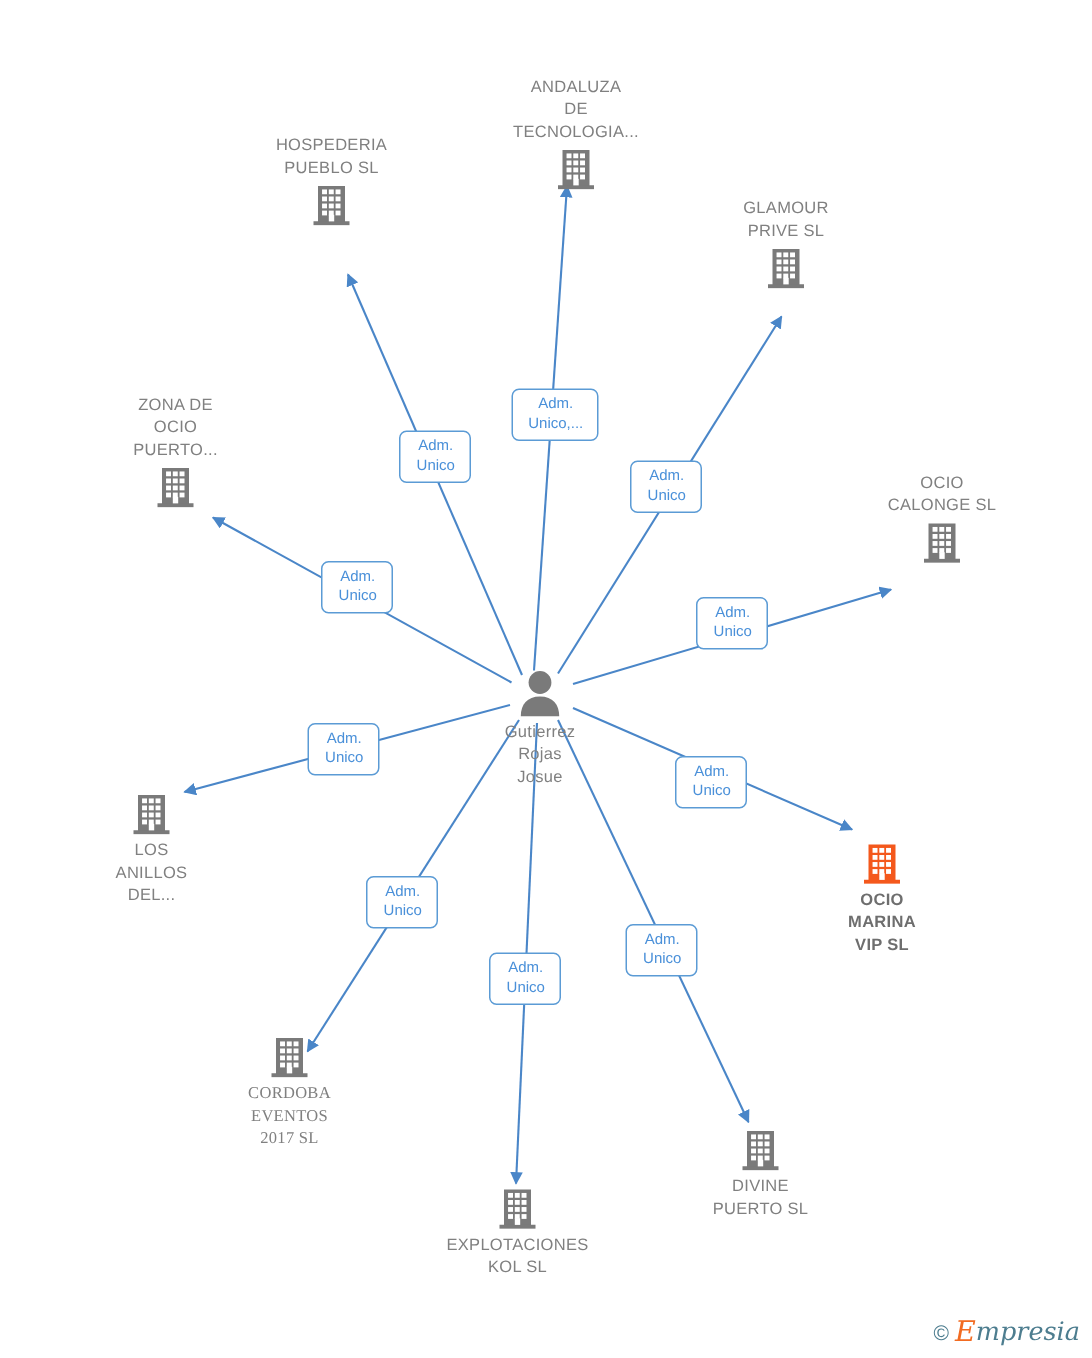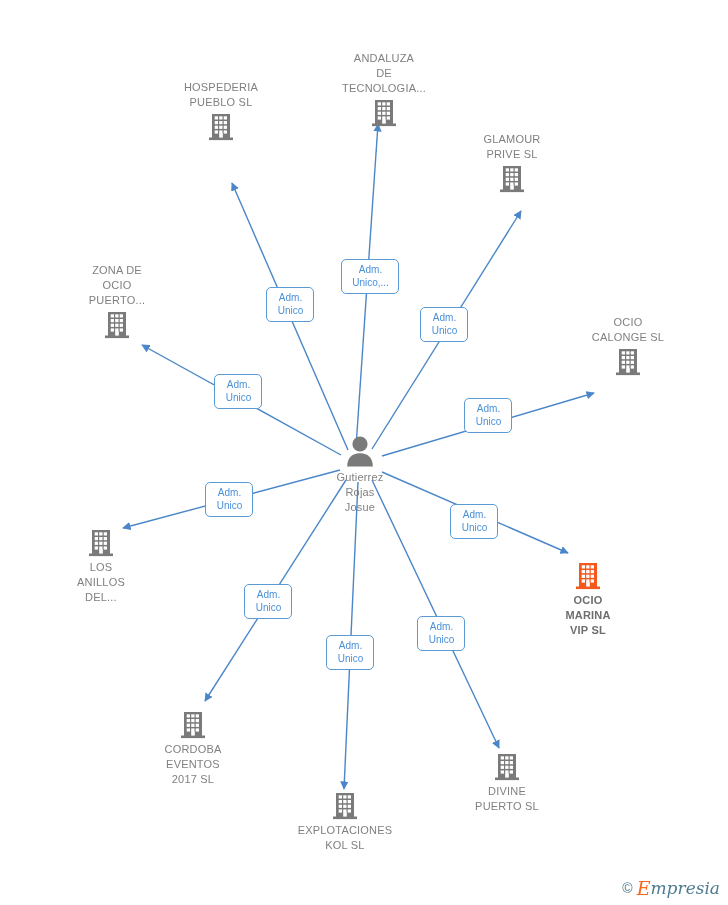--- a/index.html
+++ b/index.html
@@ -129,21 +129,21 @@
               <rect x="8.7" y="18.4" width="3.3" height="3.2" fill="#ffffff"></rect>
               <rect x="13.2" y="18.4" width="3.3" height="3.2" fill="#ffffff"></rect>
               <rect x="17.7" y="18.4" width="3.3" height="3.2" fill="#ffffff"></rect>
               <rect x="13.2" y="21.2" width="3.6" height="4.4" fill="#ffffff"></rect>
             </g>
           </svg></span>
         <span class="label">ANDALUZA
 DE
 TECNOLOGIA...</span>
       </div>
-      <div class="node labeltop" style="left: 221px; top: 80px;">
+      <div class="node labeltop" style="left: 221px; top: 90px;">
         <span class="icon"><svg width="30" height="30" viewBox="0 0 30 30">
             <g fill="#7a7a7a">
               <rect x="6" y="2" width="18" height="24"></rect>
               <rect x="3" y="25.5" width="24" height="2.6"></rect>
               <rect x="8.7" y="4.3" width="3.3" height="3.2" fill="#ffffff"></rect>
               <rect x="13.2" y="4.3" width="3.3" height="3.2" fill="#ffffff"></rect>
               <rect x="17.7" y="4.3" width="3.3" height="3.2" fill="#ffffff"></rect>
               <rect x="8.7" y="9" width="3.3" height="3.2" fill="#ffffff"></rect>
               <rect x="13.2" y="9" width="3.3" height="3.2" fill="#ffffff"></rect>
               <rect x="17.7" y="9" width="3.3" height="3.2" fill="#ffffff"></rect>
@@ -152,21 +152,21 @@
               <rect x="17.7" y="13.7" width="3.3" height="3.2" fill="#ffffff"></rect>
               <rect x="8.7" y="18.4" width="3.3" height="3.2" fill="#ffffff"></rect>
               <rect x="13.2" y="18.4" width="3.3" height="3.2" fill="#ffffff"></rect>
               <rect x="17.7" y="18.4" width="3.3" height="3.2" fill="#ffffff"></rect>
               <rect x="13.2" y="21.2" width="3.6" height="4.4" fill="#ffffff"></rect>
             </g>
           </svg></span>
         <span class="label">HOSPEDERIA
 PUEBLO  SL</span>
       </div>
-      <div class="node labeltop" style="left: 512px; top: 132px;">
+      <div class="node labeltop" style="left: 524px; top: 132px;">
         <span class="icon"><svg width="30" height="30" viewBox="0 0 30 30">
             <g fill="#7a7a7a">
               <rect x="6" y="2" width="18" height="24"></rect>
               <rect x="3" y="25.5" width="24" height="2.6"></rect>
               <rect x="8.7" y="4.3" width="3.3" height="3.2" fill="#ffffff"></rect>
               <rect x="13.2" y="4.3" width="3.3" height="3.2" fill="#ffffff"></rect>
               <rect x="17.7" y="4.3" width="3.3" height="3.2" fill="#ffffff"></rect>
               <rect x="8.7" y="9" width="3.3" height="3.2" fill="#ffffff"></rect>
               <rect x="13.2" y="9" width="3.3" height="3.2" fill="#ffffff"></rect>
               <rect x="17.7" y="9" width="3.3" height="3.2" fill="#ffffff"></rect>
@@ -270,21 +270,21 @@
               <rect x="8.7" y="18.4" width="3.3" height="3.2" fill="#ffffff"></rect>
               <rect x="13.2" y="18.4" width="3.3" height="3.2" fill="#ffffff"></rect>
               <rect x="17.7" y="18.4" width="3.3" height="3.2" fill="#ffffff"></rect>
               <rect x="13.2" y="21.2" width="3.6" height="4.4" fill="#ffffff"></rect>
             </g>
           </svg></span>
         <span class="label">LOS
 ANILLOS
 DEL...</span>
       </div>
-      <div class="node" style="left: 193px; top: 710px;">
+      <div class="node" style="left: 193px; top: 690px; font-family: Liberation Serif, serif;">
         <span class="icon"><svg width="30" height="30" viewBox="0 0 30 30">
             <g fill="#7a7a7a">
               <rect x="6" y="2" width="18" height="24"></rect>
               <rect x="3" y="25.5" width="24" height="2.6"></rect>
               <rect x="8.7" y="4.3" width="3.3" height="3.2" fill="#ffffff"></rect>
               <rect x="13.2" y="4.3" width="3.3" height="3.2" fill="#ffffff"></rect>
               <rect x="17.7" y="4.3" width="3.3" height="3.2" fill="#ffffff"></rect>
               <rect x="8.7" y="9" width="3.3" height="3.2" fill="#ffffff"></rect>
               <rect x="13.2" y="9" width="3.3" height="3.2" fill="#ffffff"></rect>
               <rect x="17.7" y="9" width="3.3" height="3.2" fill="#ffffff"></rect>
@@ -340,21 +340,21 @@
               <rect x="17.7" y="13.7" width="3.3" height="3.2" fill="#ffffff"></rect>
               <rect x="8.7" y="18.4" width="3.3" height="3.2" fill="#ffffff"></rect>
               <rect x="13.2" y="18.4" width="3.3" height="3.2" fill="#ffffff"></rect>
               <rect x="17.7" y="18.4" width="3.3" height="3.2" fill="#ffffff"></rect>
               <rect x="13.2" y="21.2" width="3.6" height="4.4" fill="#ffffff"></rect>
             </g>
           </svg></span>
         <span class="label">DIVINE
 PUERTO SL</span>
       </div>
-      <div class="node person" style="left: 360px; top: 435px; align-items: center;">
+      <div class="node person" style="left: 360px; top: 446px; align-items: center;">
         <span class="icon"><svg width="34" height="32" viewBox="0 0 34 32">
             <g fill="#7a7a7a">
               <circle cx="17" cy="9" r="7.6"></circle>
               <path d="M17 18.3 C8.4 18.3 4.2 23.6 4.2 31.5 L29.8 31.5 C29.8 23.6 25.6 18.3 17 18.3 Z"></path>
             </g>
           </svg></span>
         <span class="label">Gutierrez
 Rojas
 Josue</span>
       </div>

